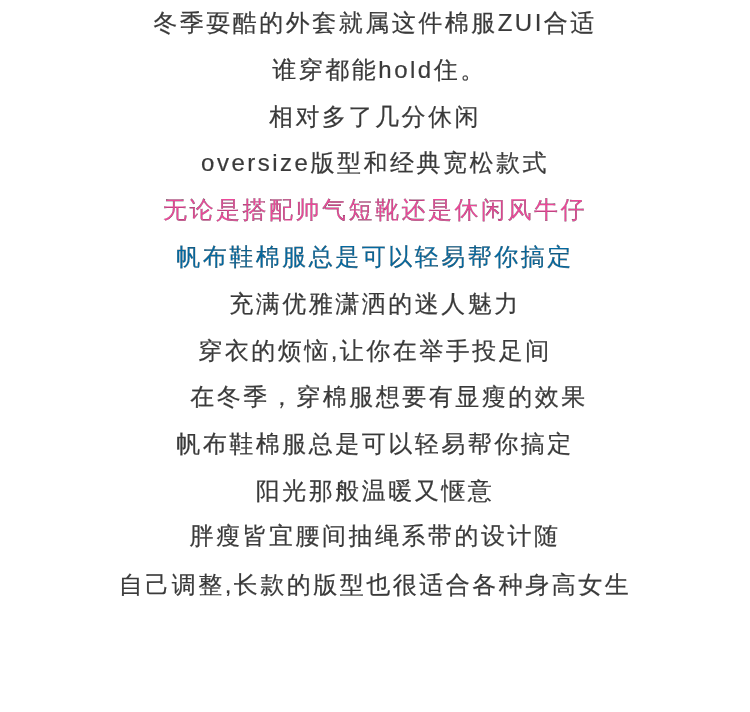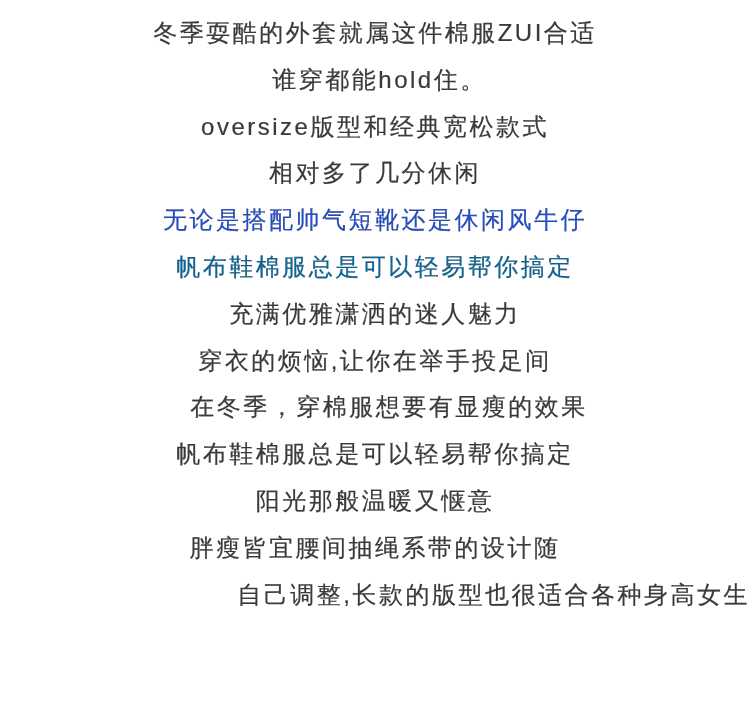--- a/index.html
+++ b/index.html
@@ -10,21 +10,20 @@
   body {
     width: 750px;
     height: 712px;
     overflow: hidden;
     font-family: "Liberation Sans", sans-serif;
   }
   .description {
     box-sizing: border-box;
     width: 750px;
     height: 712px;
-    padding-top: 10px;
     display: flex;
     flex-direction: column;
   }
   .line {
     height: 46.8px;
     line-height: 46.8px;
     text-align: center;
     font-size: 24px;
     font-weight: 300;
     letter-spacing: 2.5px;
@@ -32,24 +31,24 @@
     white-space: nowrap;
     -webkit-text-stroke: 0.2px #3a3a3a;
   }
 </style>
 </head>
 <body style="background: rgb(255, 255, 255);">
 
 <main class="description">
   <div class="line" style="color: rgb(58, 58, 58);">冬季耍酷的外套就属这件棉服ZUI合适</div>
   <div class="line" style="color: rgb(58, 58, 58); margin-left: 9px;">谁穿都能hold住。</div>
+  <div class="line" style="color: rgb(58, 58, 58);">相对多了几分休闲</div>
   <div class="line" style="color: rgb(58, 58, 58);">oversize版型和经典宽松款式</div>
-  <div class="line" style="color: rgb(58, 58, 58);">相对多了几分休闲</div>
-  <div class="line" style="color: #1d4ed8;">无论是搭配帅气短靴还是休闲风牛仔</div>
+  <div class="line" style="color: #ec4899;">无论是搭配帅气短靴还是休闲风牛仔</div>
   <div class="line" style="color: #0369a1;">帆布鞋棉服总是可以轻易帮你搞定</div>
   <div class="line" style="color: rgb(58, 58, 58);">充满优雅潇洒的迷人魅力</div>
   <div class="line" style="color: rgb(58, 58, 58);">穿衣的烦恼,让你在举手投足间</div>
   <div class="line" style="color: rgb(58, 58, 58); margin-left: 28px;">在冬季，穿棉服想要有显瘦的效果</div>
   <div class="line" style="color: rgb(58, 58, 58);">帆布鞋棉服总是可以轻易帮你搞定</div>
   <div class="line" style="color: rgb(58, 58, 58);">阳光那般温暖又惬意</div>
-  <div class="line" style="color: rgb(58, 58, 58);">胖瘦皆宜腰间抽绳系带的设计随</div>
-  <div class="line" style="color: rgb(58, 58, 58); text-align: right;">自己调整,长款的版型也很适合各种身高女生</div>
+  <div class="line" style="color: rgb(58, 58, 58); font-family: Liberation Mono, monospace;">胖瘦皆宜腰间抽绳系带的设计随</div>
+  <div class="line" style="color: rgb(58, 58, 58);">自己调整,长款的版型也很适合各种身高女生</div>
 </main>
 
 </body></html>

